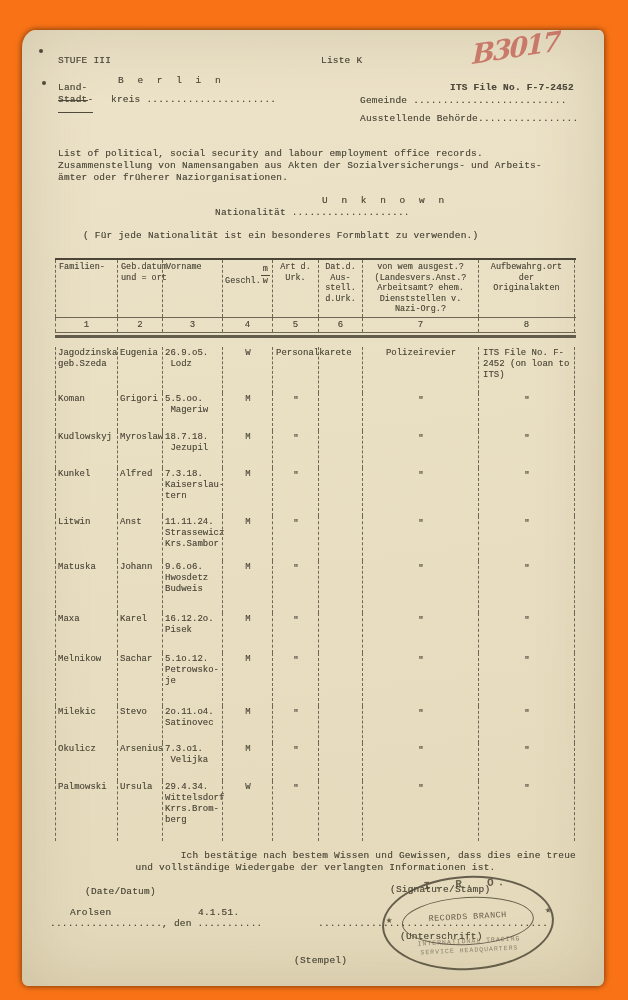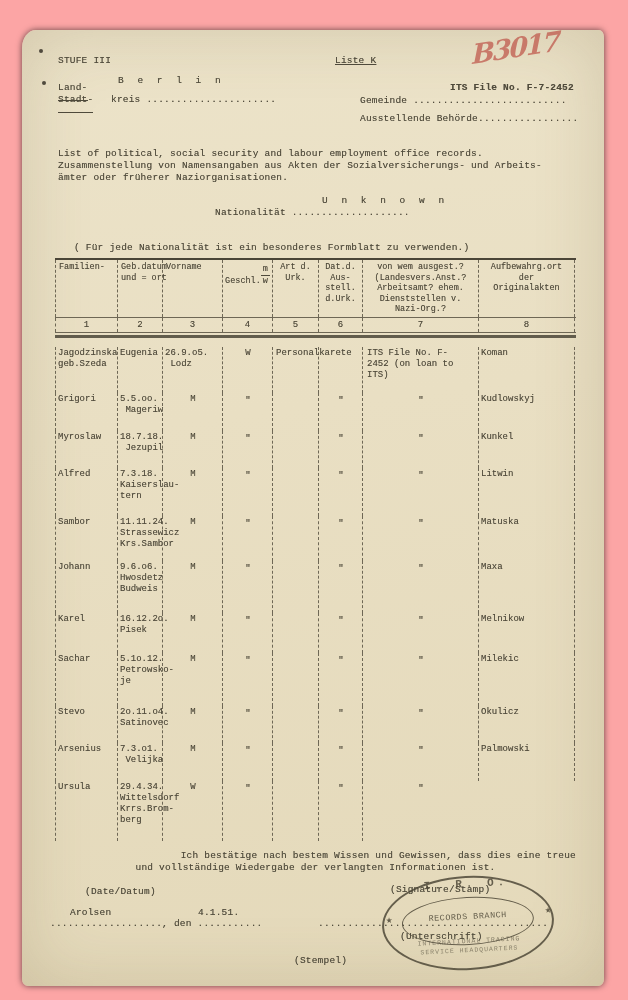--- a/index.html
+++ b/index.html
@@ -6,21 +6,21 @@
     --ink:#4f4a3b;
     --ink-soft:#5a5444;
     --line:#6e6755;
     --line-strong:#4a4537;
     --paper:#e9dfc3;
     --red:#c05a4e;
   }
   *{margin:0;padding:0;box-sizing:border-box;}
   body{background:#101010;width:628px;height:1000px;overflow:hidden;
        font-family:"Liberation Mono","DejaVu Sans Mono",monospace;color:var(--ink);}
-  .scan{position:relative;width:628px;height:1000px;background:#fca5a5;}
+  .scan{position:relative;width:628px;height:1000px;background:#f97316;}
   .paper{position:absolute;left:22px;top:30px;width:582px;height:956px;
          background:linear-gradient(173deg,#ece3c9 0%,#e9dfc3 40%,#e4d9ba 100%);
          border-radius:14px 5px 6px 6px / 18px 7px 7px 7px;
          box-shadow:inset 0 0 70px rgba(110,90,50,.20), 0 0 6px rgba(0,0,0,.6);}
   .abs{position:absolute;white-space:pre;}
   .t{font-size:9.5px;line-height:12px;letter-spacing:.2px;text-shadow:0 0 .5px rgba(79,74,59,.55);}
   .punch{position:absolute;width:4px;height:4px;border-radius:50%;background:#2a251d;opacity:.8;}
   .underline{border-bottom:1px solid var(--ink);padding-bottom:7px;}
   .spread{letter-spacing:4px;}
   .bold{font-weight:bold;}
@@ -74,39 +74,39 @@
 </head>
 <body>
 
 <div class="scan">
   <div class="paper">
 
     <div class="punch" style="left:17px;top:19px;"></div>
     <div class="punch" style="left:20px;top:51px;"></div>
 
     <div class="abs t" style="left:36px;top:25px;">STUFE III</div>
-    <div class="abs t" style="left:313px;top:25px;text-decoration:underline;">Liste K</div>
+    <div class="abs t" style="left:299px;top:25px;">Liste K</div>
     <div class="abs red-mark" style="left:450px;top:2px;">B3017</div>
 
     <div class="abs t spread" style="left:96px;top:45px;">B e r l i n</div>
     <div class="abs t" style="left:36px;top:52px;"><span class="underline">Land-</span></div>
     <div class="abs t" style="left:36px;top:64px;"><span class="underline">Stadt-</span></div>
     <div class="abs t" style="left:89px;top:64px;"><span>kreis</span> <span>......................</span></div>
 
     <div class="abs t bold" style="left:428px;top:52px;">ITS File No. F-7-2452</div>
     <div class="abs t" style="left:338px;top:65px;"><span>Gemeinde</span> <span>..........................</span></div>
     <div class="abs t" style="left:338px;top:83px;"><span>Ausstellende Behörde</span><span>.................</span></div>
 
     <div class="abs t" style="left:36px;top:118px;">List of political, social security and labour employment office records.</div>
     <div class="abs t" style="left:36px;top:130px;">Zusammenstellung von Namensangaben aus Akten der Sozialversicherungs- und Arbeits-</div>
     <div class="abs t" style="left:36px;top:142px;">ämter oder früherer Naziorganisationen.</div>
 
     <div class="abs t spread" style="left:300px;top:165px;">U n k n o w n</div>
     <div class="abs t" style="left:193px;top:177px;"><span>Nationalität</span> <span>....................</span></div>
-    <div class="abs t" style="left:52px;top:200px;margin-top:12px;">( Für jede Nationalität ist ein besonderes Formblatt zu verwenden.)</div>
+    <div class="abs t" style="left:61px;top:200px;">( Für jede Nationalität ist ein besonderes Formblatt zu verwenden.)</div>
 
     <div class="tbl">
       <div class="tbl-header">
         <div class="hcell left">Familien-</div>
         <div class="hcell left">Geb.datum
 und = ort</div>
         <div class="hcell left">Vorname</div>
         <div class="hcell"><span>Geschl.</span><span class="mw"><span class="m">m</span><span class="w">w</span></span></div>
         <div class="hcell">Art d.
 Urk.</div>
@@ -136,20 +136,21 @@
       <div class="thickline"></div>
       <div class="tbl-body">
           <div class="cell c0">Jagodzinska
 geb.Szeda</div>
           <div class="cell c1">Eugenia</div>
           <div class="cell c2">26.9.o5.
  Lodz</div>
           <div class="cell c3 center">W</div>
           <div class="cell c4 doc-span">Personalkarete</div>
           <div class="cell c5"></div>
+          <div class="cell c6 center">Polizeirevier</div>
           <div class="cell c7 storage-first">ITS File No. F-
 2452 (on loan to
 ITS)</div>
           <div class="cell c0">Koman</div>
           <div class="cell c1">Grigori</div>
           <div class="cell c2">5.5.oo.
  Mageriw</div>
           <div class="cell c3 center">M</div>
           <div class="cell c4 ditto">"</div>
           <div class="cell c5"></div>
@@ -168,21 +169,21 @@
           <div class="cell c1">Alfred</div>
           <div class="cell c2">7.3.18.
 Kaiserslau-
 tern</div>
           <div class="cell c3 center">M</div>
           <div class="cell c4 ditto">"</div>
           <div class="cell c5"></div>
           <div class="cell c6 ditto">"</div>
           <div class="cell c7 ditto">"</div>
           <div class="cell c0">Litwin</div>
-          <div class="cell c1">Sambor</div>
+          <div class="cell c1">Anst</div>
           <div class="cell c2">11.11.24.
 Strassewicz
 Krs.Sambor</div>
           <div class="cell c3 center">M</div>
           <div class="cell c4 ditto">"</div>
           <div class="cell c5"></div>
           <div class="cell c6 ditto">"</div>
           <div class="cell c7 ditto">"</div>
           <div class="cell c0">Matuska</div>
           <div class="cell c1">Johann</div>

